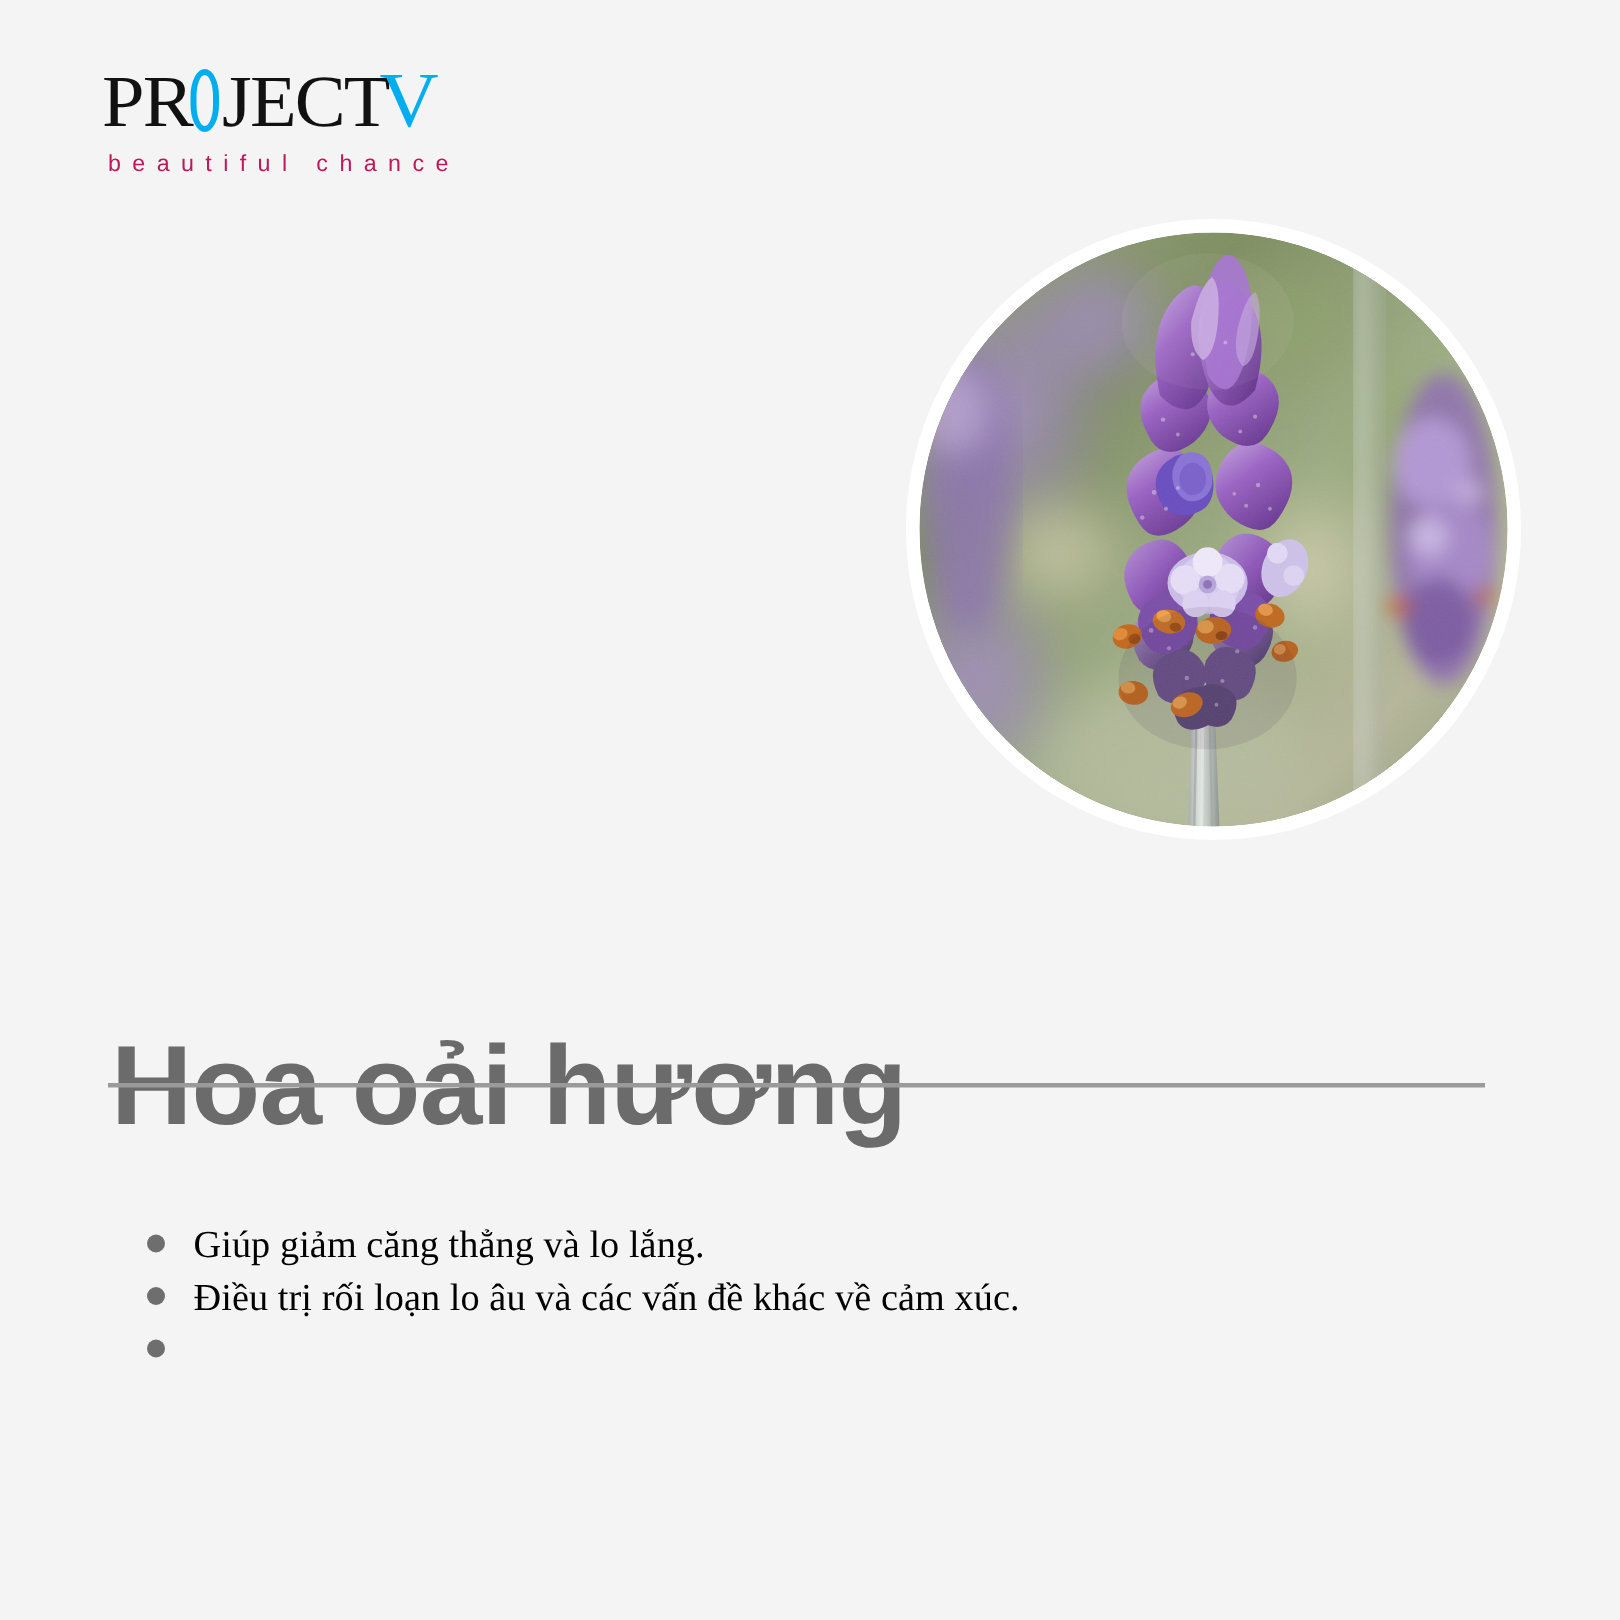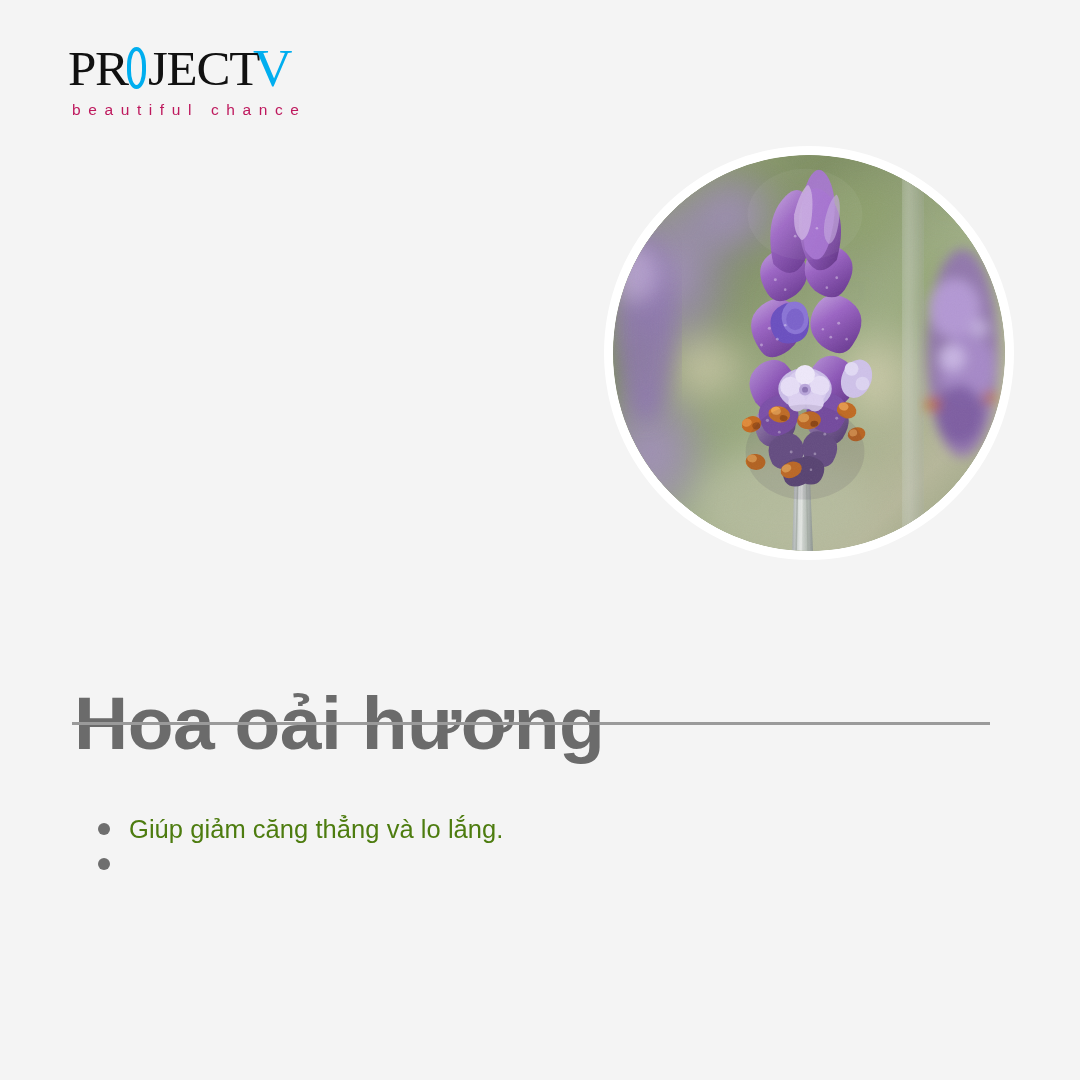--- a/index.html
+++ b/index.html
@@ -151,25 +151,25 @@
     width: 12px;
     height: 12px;
     border-radius: 50%;
     background: #6e6e6e;
     margin-top: 11px;
     margin-right: 19px;
   }
   .bullet-text {
     font-size: 25.5px;
     line-height: 35px;
-    color: #4d7c0f;
+    color: #000000;
     font-weight: 400;
     letter-spacing: 0.05px;
     white-space: nowrap;
-    font-family: Liberation Sans, sans-serif;
+    font-family: Liberation Serif, serif;
   }
 </style>
 </head>
 <body>
 
 <div class="canvas">
 
   <div class="logo-block">
     <div class="logo-wordmark">
       <span class="wm wm-pre">PR</span><span class="logo-o"></span><span class="wm">JECT</span><span class="logo-v">V</span>
@@ -414,16 +414,20 @@
   <h1 class="title">Hoa oải hương</h1>
   <div class="divider"></div>
 
   <ul class="bullets">
     <li class="bullet-row">
       <span class="bullet-dot"></span>
       <span class="bullet-text">Giúp giảm căng thẳng và lo lắng.</span>
     </li>
     <li class="bullet-row">
       <span class="bullet-dot"></span>
+      <span class="bullet-text">Điều trị rối loạn lo âu và các vấn đề khác về cảm xúc.</span>
+    </li>
+    <li class="bullet-row">
+      <span class="bullet-dot"></span>
     </li>
   </ul>
 
 </div>
 
 </body></html>

